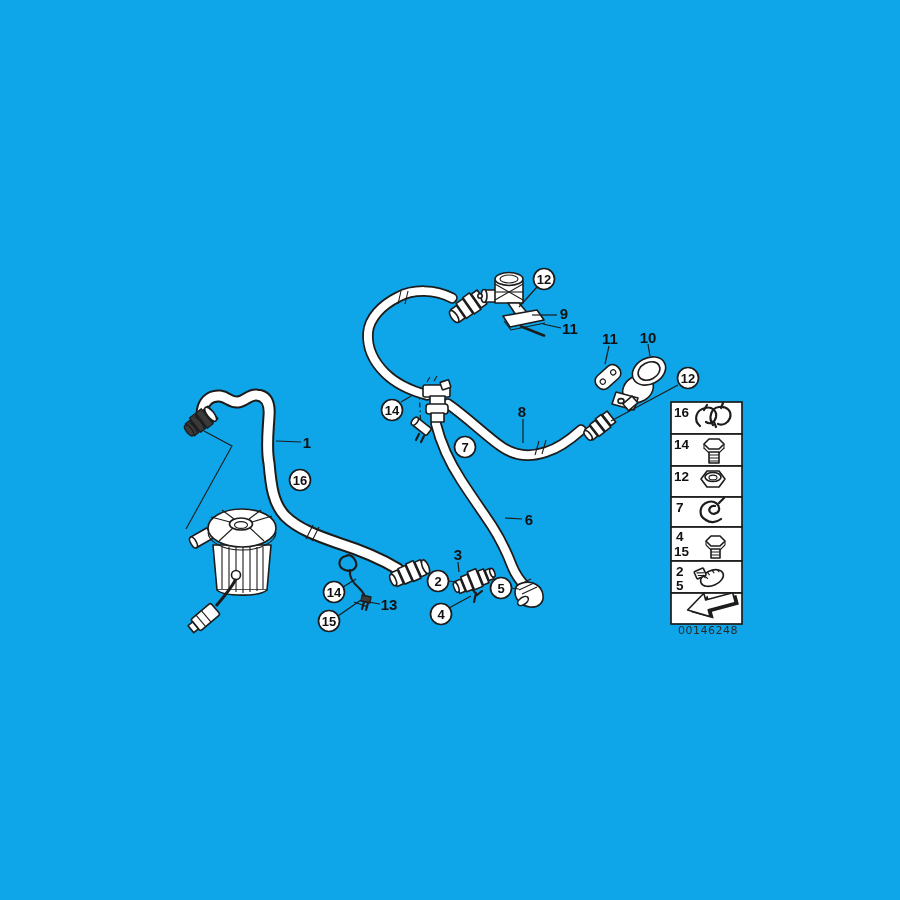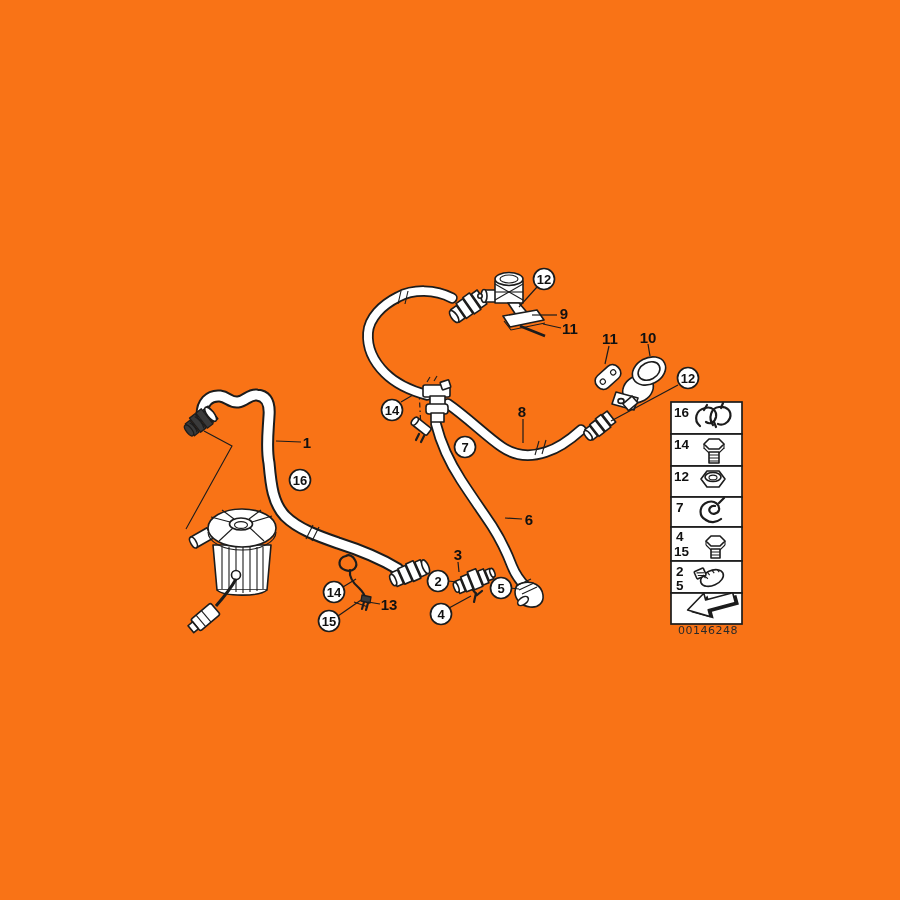--- a/index.html
+++ b/index.html
@@ -1,16 +1,16 @@
 <!DOCTYPE html>
 <html><head>
 <meta charset="utf-8">
 <style>
   html,body{margin:0;padding:0;background:#fff;}
-  .stage{position:relative;width:900px;height:900px;background:#f97316;overflow:hidden;
+  .stage{position:relative;width:900px;height:900px;background:#0ea5e9;overflow:hidden;
          font-family:"Liberation Sans", sans-serif;}
   svg{display:block;}
   .tube-o{fill:none;stroke:#1c1c1c;stroke-width:13;stroke-linecap:round;stroke-linejoin:round;}
   .tube-i{fill:none;stroke:#ffffff;stroke-width:9;stroke-linecap:round;stroke-linejoin:round;}
   .tube2-o{fill:none;stroke:#1c1c1c;stroke-width:11.5;stroke-linecap:round;stroke-linejoin:round;}
   .tube2-i{fill:none;stroke:#ffffff;stroke-width:8;stroke-linecap:round;stroke-linejoin:round;}
   .part{fill:#ffffff;stroke:#1c1c1c;stroke-width:1.6;stroke-linejoin:round;}
   .dark{fill:#3a3a3a;stroke:#1c1c1c;stroke-width:1.3;stroke-linejoin:round;}
   .ln{fill:none;stroke:#1c1c1c;stroke-width:1.1;}
   .ln2{fill:none;stroke:#1c1c1c;stroke-width:2.2;stroke-linecap:round;}

